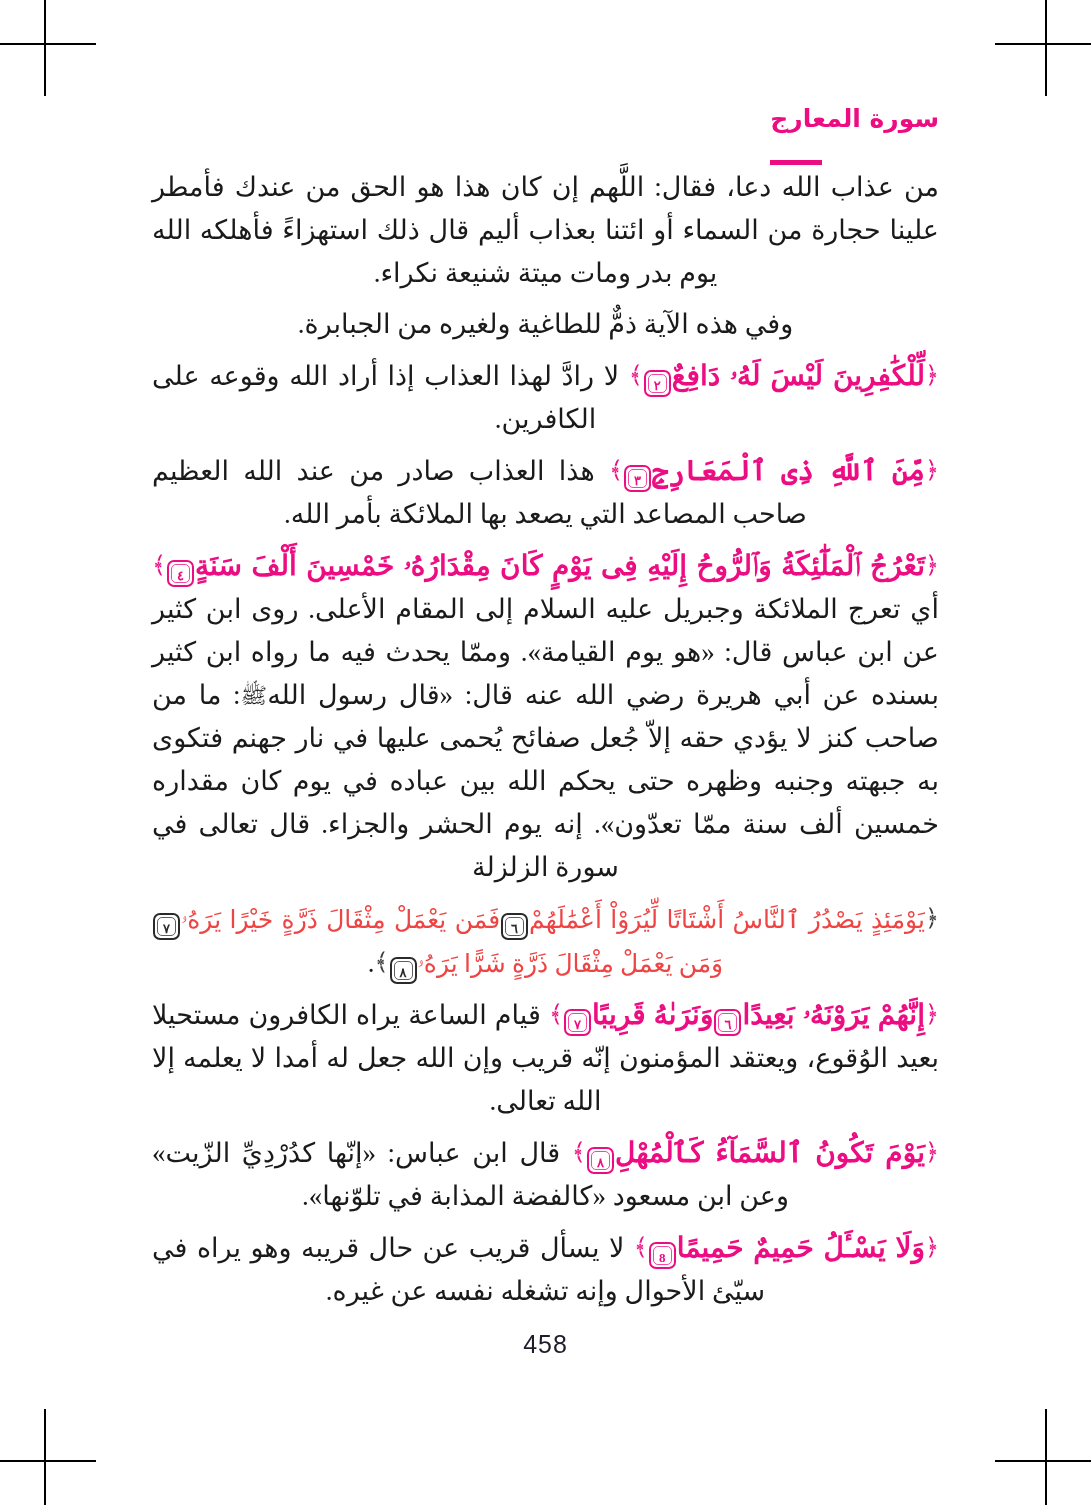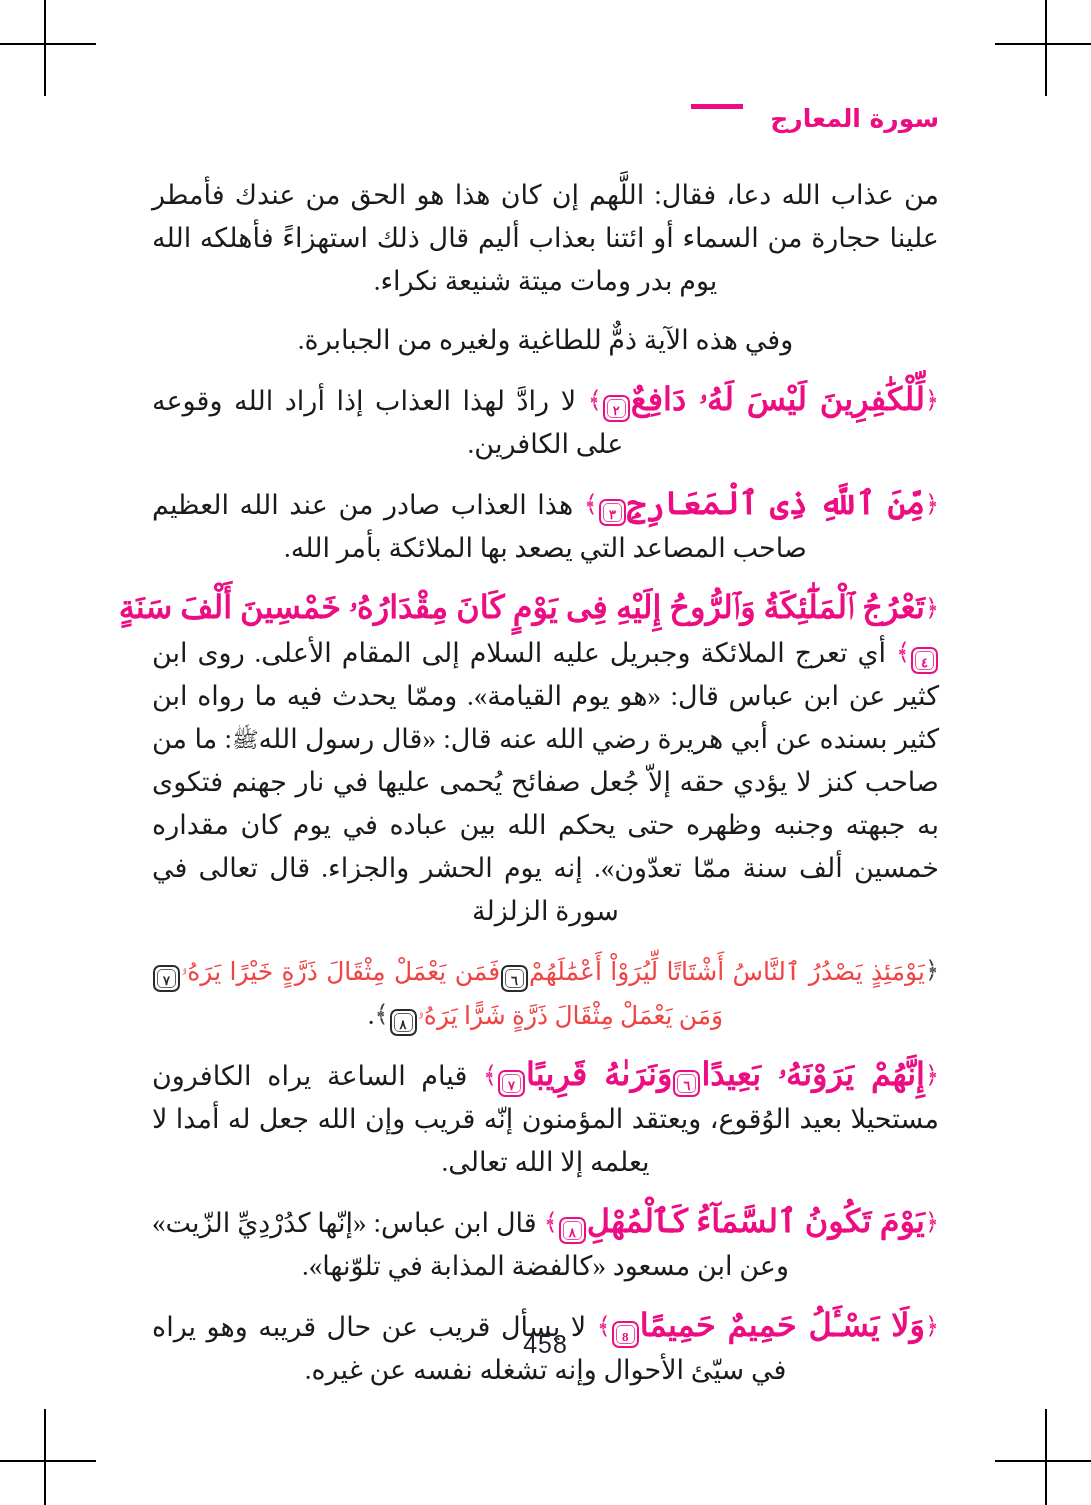--- a/index.html
+++ b/index.html
@@ -34,22 +34,22 @@
   .crop-bl-h { bottom: 43px; left: 0;  }
   .crop-br-v { bottom: 0; right: 44px; }
   .crop-br-h { bottom: 43px; right: 0; }
 
   
   .header {
     position: absolute;
     top: 104px;
     right: 152px;
     display: flex;
-    flex-direction: row;
-    align-items: flex-start;
+    flex-direction: column;
+    align-items: flex-end;
     gap: 27px;
     direction: rtl;
   }
   .header-title {
     color: #ED0D82;
     font-size: 25px;
     font-family: "DejaVu Sans", sans-serif;
     font-weight: 700;
     letter-spacing: 0px;
     white-space: nowrap;
@@ -66,35 +66,35 @@
     position: absolute;
     top: 158px;
     right: 152px;
     left: 152px;
     direction: rtl;
     text-align: justify;
     text-align-last: center;
   }
 
   .para {
-    margin: 16px 0 0 0;
+    margin: 8px 0 0 0;
     font-size: 27px;
     line-height: 43px;
     color: #1a1a1a;
     text-align: justify;
     text-justify: inter-word;
     direction: rtl;
   }
   .para.center-last { text-align-last: center; }
 
   
   .ayah {
     color: #ED0D82;
     font-weight: 700;
-    font-size: 32px;
+    font-size: 28px;
     white-space: nowrap;
   }
   
   .ayah-black {
     color: #ef4444;
     font-weight: 400;
     font-size: 25px;
   }
 
   

